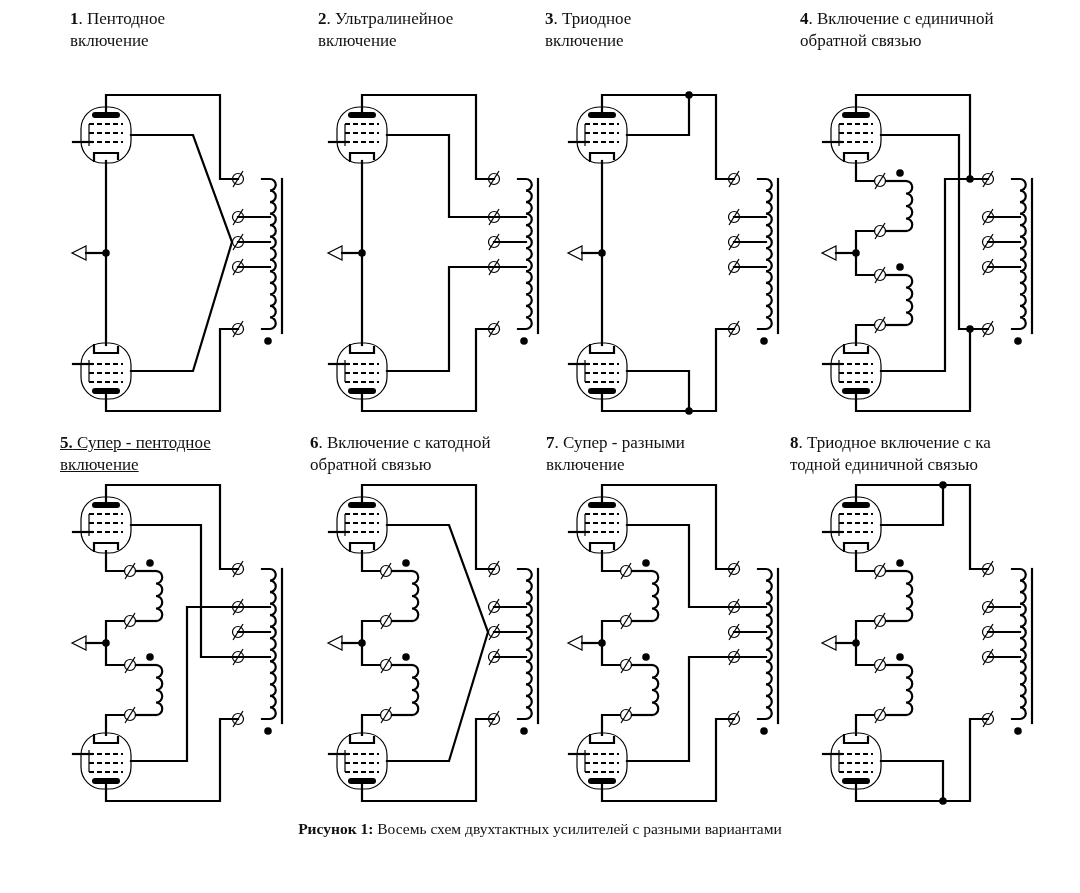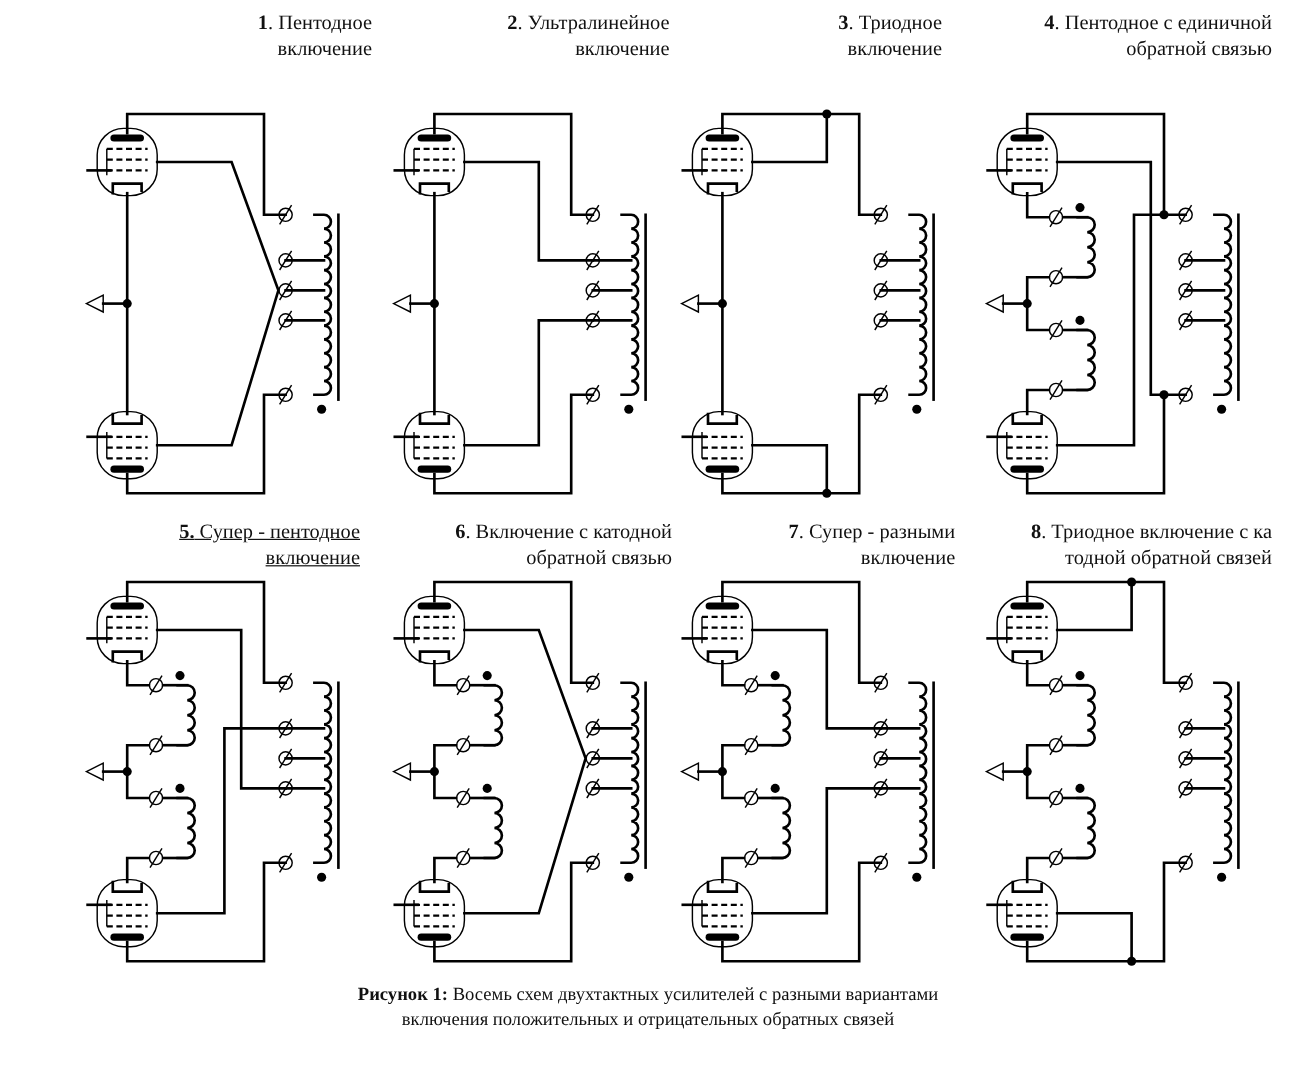--- a/index.html
+++ b/index.html
@@ -1,18 +1,18 @@
 <!DOCTYPE html>
 <html><head>
 <meta charset="utf-8">
 <style>
   html, body { margin: 0; padding: 0; background: #ffffff; }
   body { width: 1080px; height: 893px; position: relative; overflow: hidden;
          font-family: "Liberation Serif", "DejaVu Serif", serif; color: #111; }
-  .title { position: absolute; width: 240px; text-align: right; font-size: 17px; line-height: 22px; }
+  .title { position: absolute; width: 240px; text-align: left; font-size: 17px; line-height: 22px; }
   .title b { font-weight: bold; }
   .caption { position: absolute; left: 0; width: 1080px; top: 818px; text-align: center;
              font-size: 15.5px; line-height: 21px; }
   .caption b { font-weight: bold; text-align: right; }
   svg.scheme { position: absolute; overflow: visible; }
   svg.scheme .w { fill: none; stroke: #000; stroke-width: 2.2; stroke-linejoin: miter; stroke-linecap: square; }
   svg.scheme .thin { fill: none; stroke: #000; stroke-width: 1.2; }
   svg.scheme .dash { fill: none; stroke: #000; stroke-width: 1.8; stroke-dasharray: 5 3; }
   svg.scheme .dot { fill: #000; }
 </style>
@@ -25,38 +25,38 @@
 </div>
 <div class="title" style="left:318px; top:8px;">
   <b>2</b><span>. Ультралинейное</span><br>
   <span>включение</span>
 </div>
 <div class="title" style="left:545px; top:8px;">
   <b>3</b><span>. Триодное</span><br>
   <span>включение</span>
 </div>
 <div class="title" style="left:800px; top:8px; width:260px;">
-  <b>4</b><span>. Пентодное с единичной</span><br>
+  <b>4</b><span>. Включение с единичной</span><br>
   <span>обратной связью</span>
 </div>
 <div class="title" style="left:60px; top:432px; width:240px;text-decoration:underline;">
   <b>5.</b><span> Супер - пентодное</span><br>
   <span>включение</span>
 </div>
 <div class="title" style="left:310px; top:432px; width:250px;">
   <b>6</b><span>. Включение с катодной</span><br>
   <span>обратной связью</span>
 </div>
 <div class="title" style="left:546px; top:432px; width:250px;">
   <b>7</b><span>. Супер - разными</span><br>
   <span>включение</span>
 </div>
 <div class="title" style="left:790px; top:432px; width:270px;">
   <b>8</b><span>. Триодное включение с ка</span><br>
-  <span>тодной обратной связей</span>
+  <span>тодной единичной связью</span>
 </div>
 
 <svg class="scheme" style="left:0;top:0;" width="1080" height="893">
     <g transform="translate(62,95)">
       <g>
         <rect x="19" y="12" width="50" height="56" rx="22" ry="22" class="thin" fill="none"></rect>
         <rect x="30" y="17" width="28" height="6" rx="3" class="dot"></rect>
         <line x1="27" y1="29" x2="61" y2="29" class="dash"></line>
         <line x1="27" y1="38" x2="61" y2="38" class="dash"></line>
         <line x1="27" y1="47" x2="61" y2="47" class="dash"></line>
@@ -649,14 +649,13 @@
       <path d="M69,40 L131,40 L131,0" class="w"></path>
       <circle cx="131" cy="0" r="3.8" class="dot"></circle>
       <path d="M69,276 L131,276 L131,316" class="w"></path>
       <circle cx="131" cy="316" r="3.8" class="dot"></circle>
     </g>
   </svg>
 
 <div class="caption">
   <b>Рисунок 1:</b>
   <span>Восемь схем двухтактных усилителей с разными вариантами</span><br>
-  <span>включения положительных и отрицательных обратных связей</span>
 </div>
 
 </body></html>

